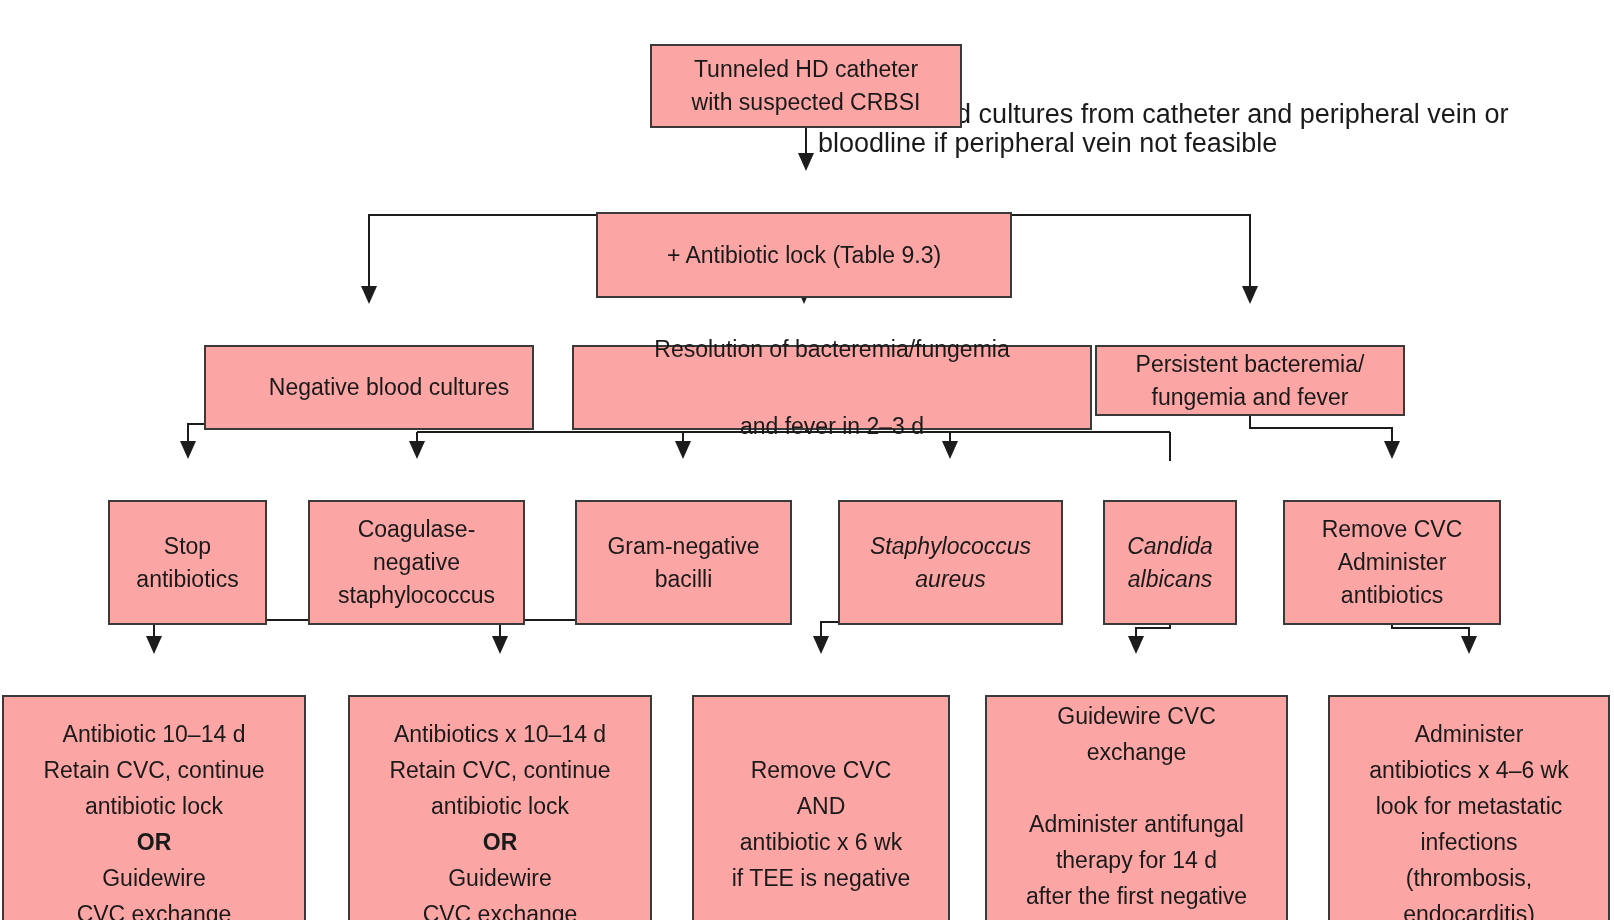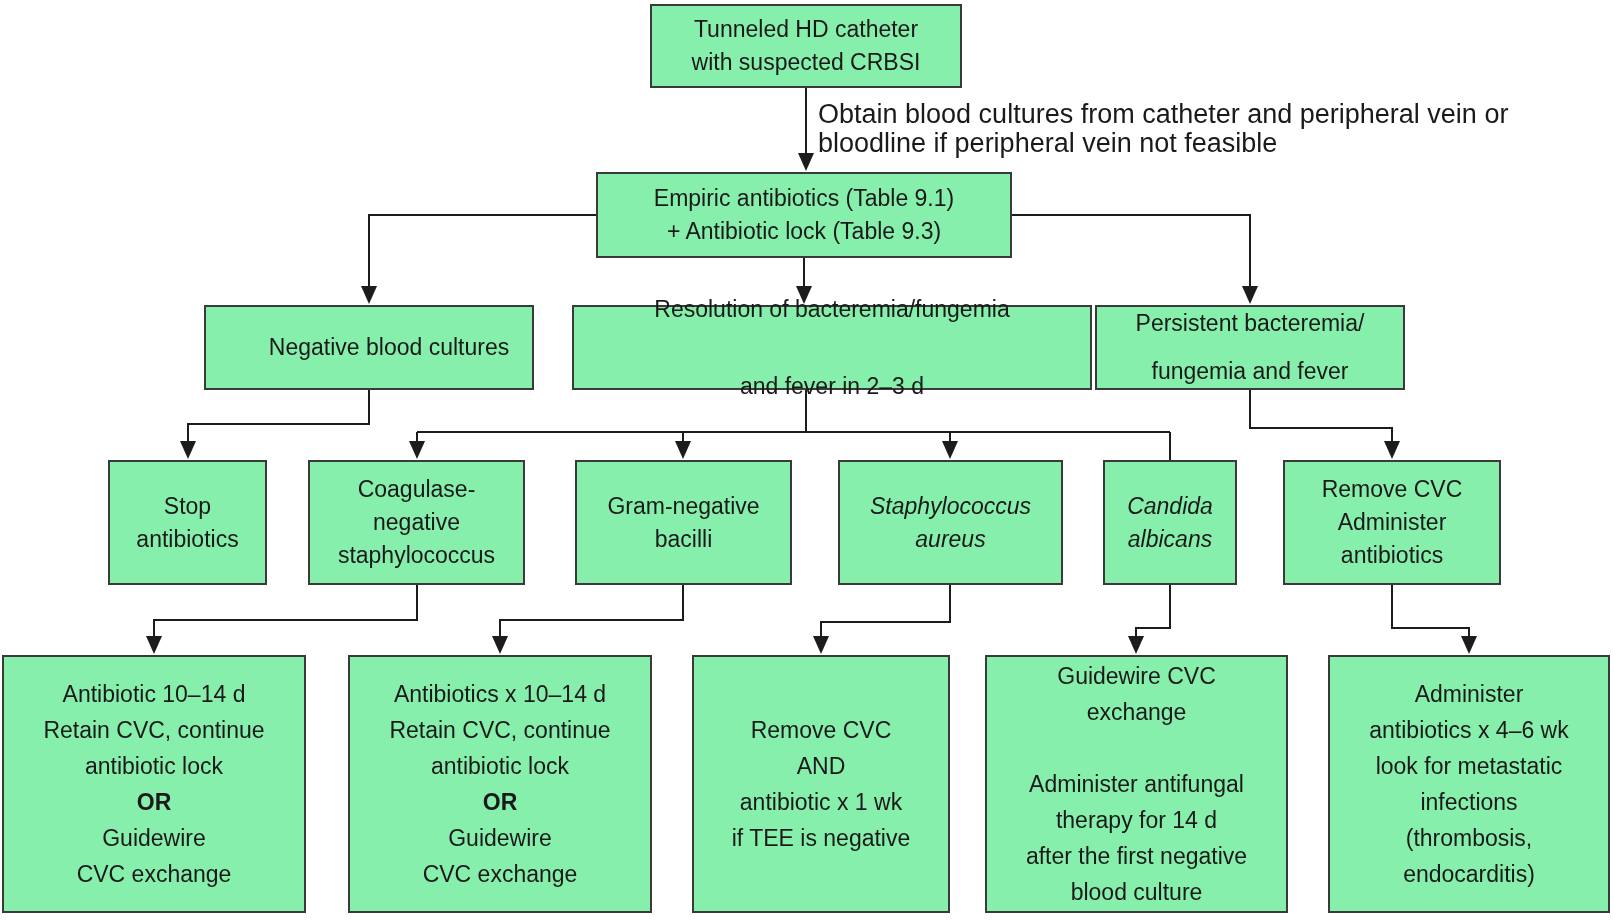--- a/index.html
+++ b/index.html
@@ -2,23 +2,23 @@
 <html><head>
 <meta charset="utf-8">
 <style>
   html,body{margin:0;padding:0;background:#ffffff;}
   .canvas{
     position:relative;width:1614px;height:920px;background:#ffffff;
     font-family:"Liberation Sans", sans-serif;color:#1a1a1a;overflow:hidden;
   }
   .connector-layer{position:absolute;left:0;top:0;width:1614px;height:920px;}
   .node{
-    position:absolute;background:#86efac;border:2px solid #3a3a3a;
+    position:absolute;background:#fca5a5;border:2px solid #3a3a3a;
     display:flex;flex-direction:column;justify-content:center;align-items:center;
-    text-align:center;font-size:23px;line-height:33px;box-sizing:border-box;
+    text-align:center;font-size:23px;line-height:33px;box-sizing:border-box;margin-top:40px;
   }
   .node.big{line-height:36px;}
   .node.it{font-style:italic;}
   .ln{width:100%;}
   .ln.b{font-weight:bold;}
   .big .ln:empty{height:36px;}
   .annotation{
     position:absolute;left:818px;top:100px;width:700px;
     font-size:27px;line-height:29px;white-space:pre-line;text-align:left;
   }
@@ -57,34 +57,33 @@
 
   <div class="annotation">Obtain blood cultures from catheter and peripheral vein or
 bloodline if peripheral vein not feasible</div>
 
   <div class="node" style="left:650px;top:4px;width:312px;height:84px;">
     <div class="ln">Tunneled HD catheter</div>
     <div class="ln">with suspected CRBSI</div>
   </div>
 
   <div class="node" style="left:596px;top:172px;width:416px;height:86px;">
-    <div class="ln">Empiric antibiotics (Table 9.1)</div>
     <div class="ln">+ Antibiotic lock (Table 9.3)</div>
   </div>
 
   <div class="node" style="left:204px;top:305px;width:330px;height:85px;padding-left:40px;">
     <div class="ln">Negative blood cultures</div>
   </div>
 
   <div class="node" style="left:572px;top:305px;width:520px;height:85px;gap:44px;">
     <div class="ln">Resolution of bacteremia/fungemia</div>
     <div class="ln">and fever in 2–3 d</div>
   </div>
 
-  <div class="node" style="left:1095px;top:305px;width:310px;height:85px;justify-content:space-between;">
+  <div class="node" style="left:1095px;top:305px;width:310px;height:71px;">
     <div class="ln">Persistent bacteremia/</div>
     <div class="ln">fungemia and fever</div>
   </div>
 
   <div class="node" style="left:108px;top:460px;width:159px;height:125px;">
     <div class="ln">Stop</div>
     <div class="ln">antibiotics</div>
   </div>
 
   <div class="node" style="left:308px;top:460px;width:217px;height:125px;">
@@ -128,21 +127,21 @@
     <div class="ln">Retain CVC, continue</div>
     <div class="ln">antibiotic lock</div>
     <div class="ln b">OR</div>
     <div class="ln">Guidewire</div>
     <div class="ln">CVC exchange</div>
   </div>
 
   <div class="node big" style="left:692px;top:655px;width:258px;height:258px;">
     <div class="ln">Remove CVC</div>
     <div class="ln">AND</div>
-    <div class="ln">antibiotic x 1 wk</div>
+    <div class="ln">antibiotic x 6 wk</div>
     <div class="ln">if TEE is negative</div>
   </div>
 
   <div class="node big" style="left:985px;top:655px;width:303px;height:258px;">
     <div class="ln">Guidewire CVC</div>
     <div class="ln">exchange</div>
     <div class="ln"></div>
     <div class="ln">Administer antifungal</div>
     <div class="ln">therapy for 14 d</div>
     <div class="ln">after the first negative</div>

